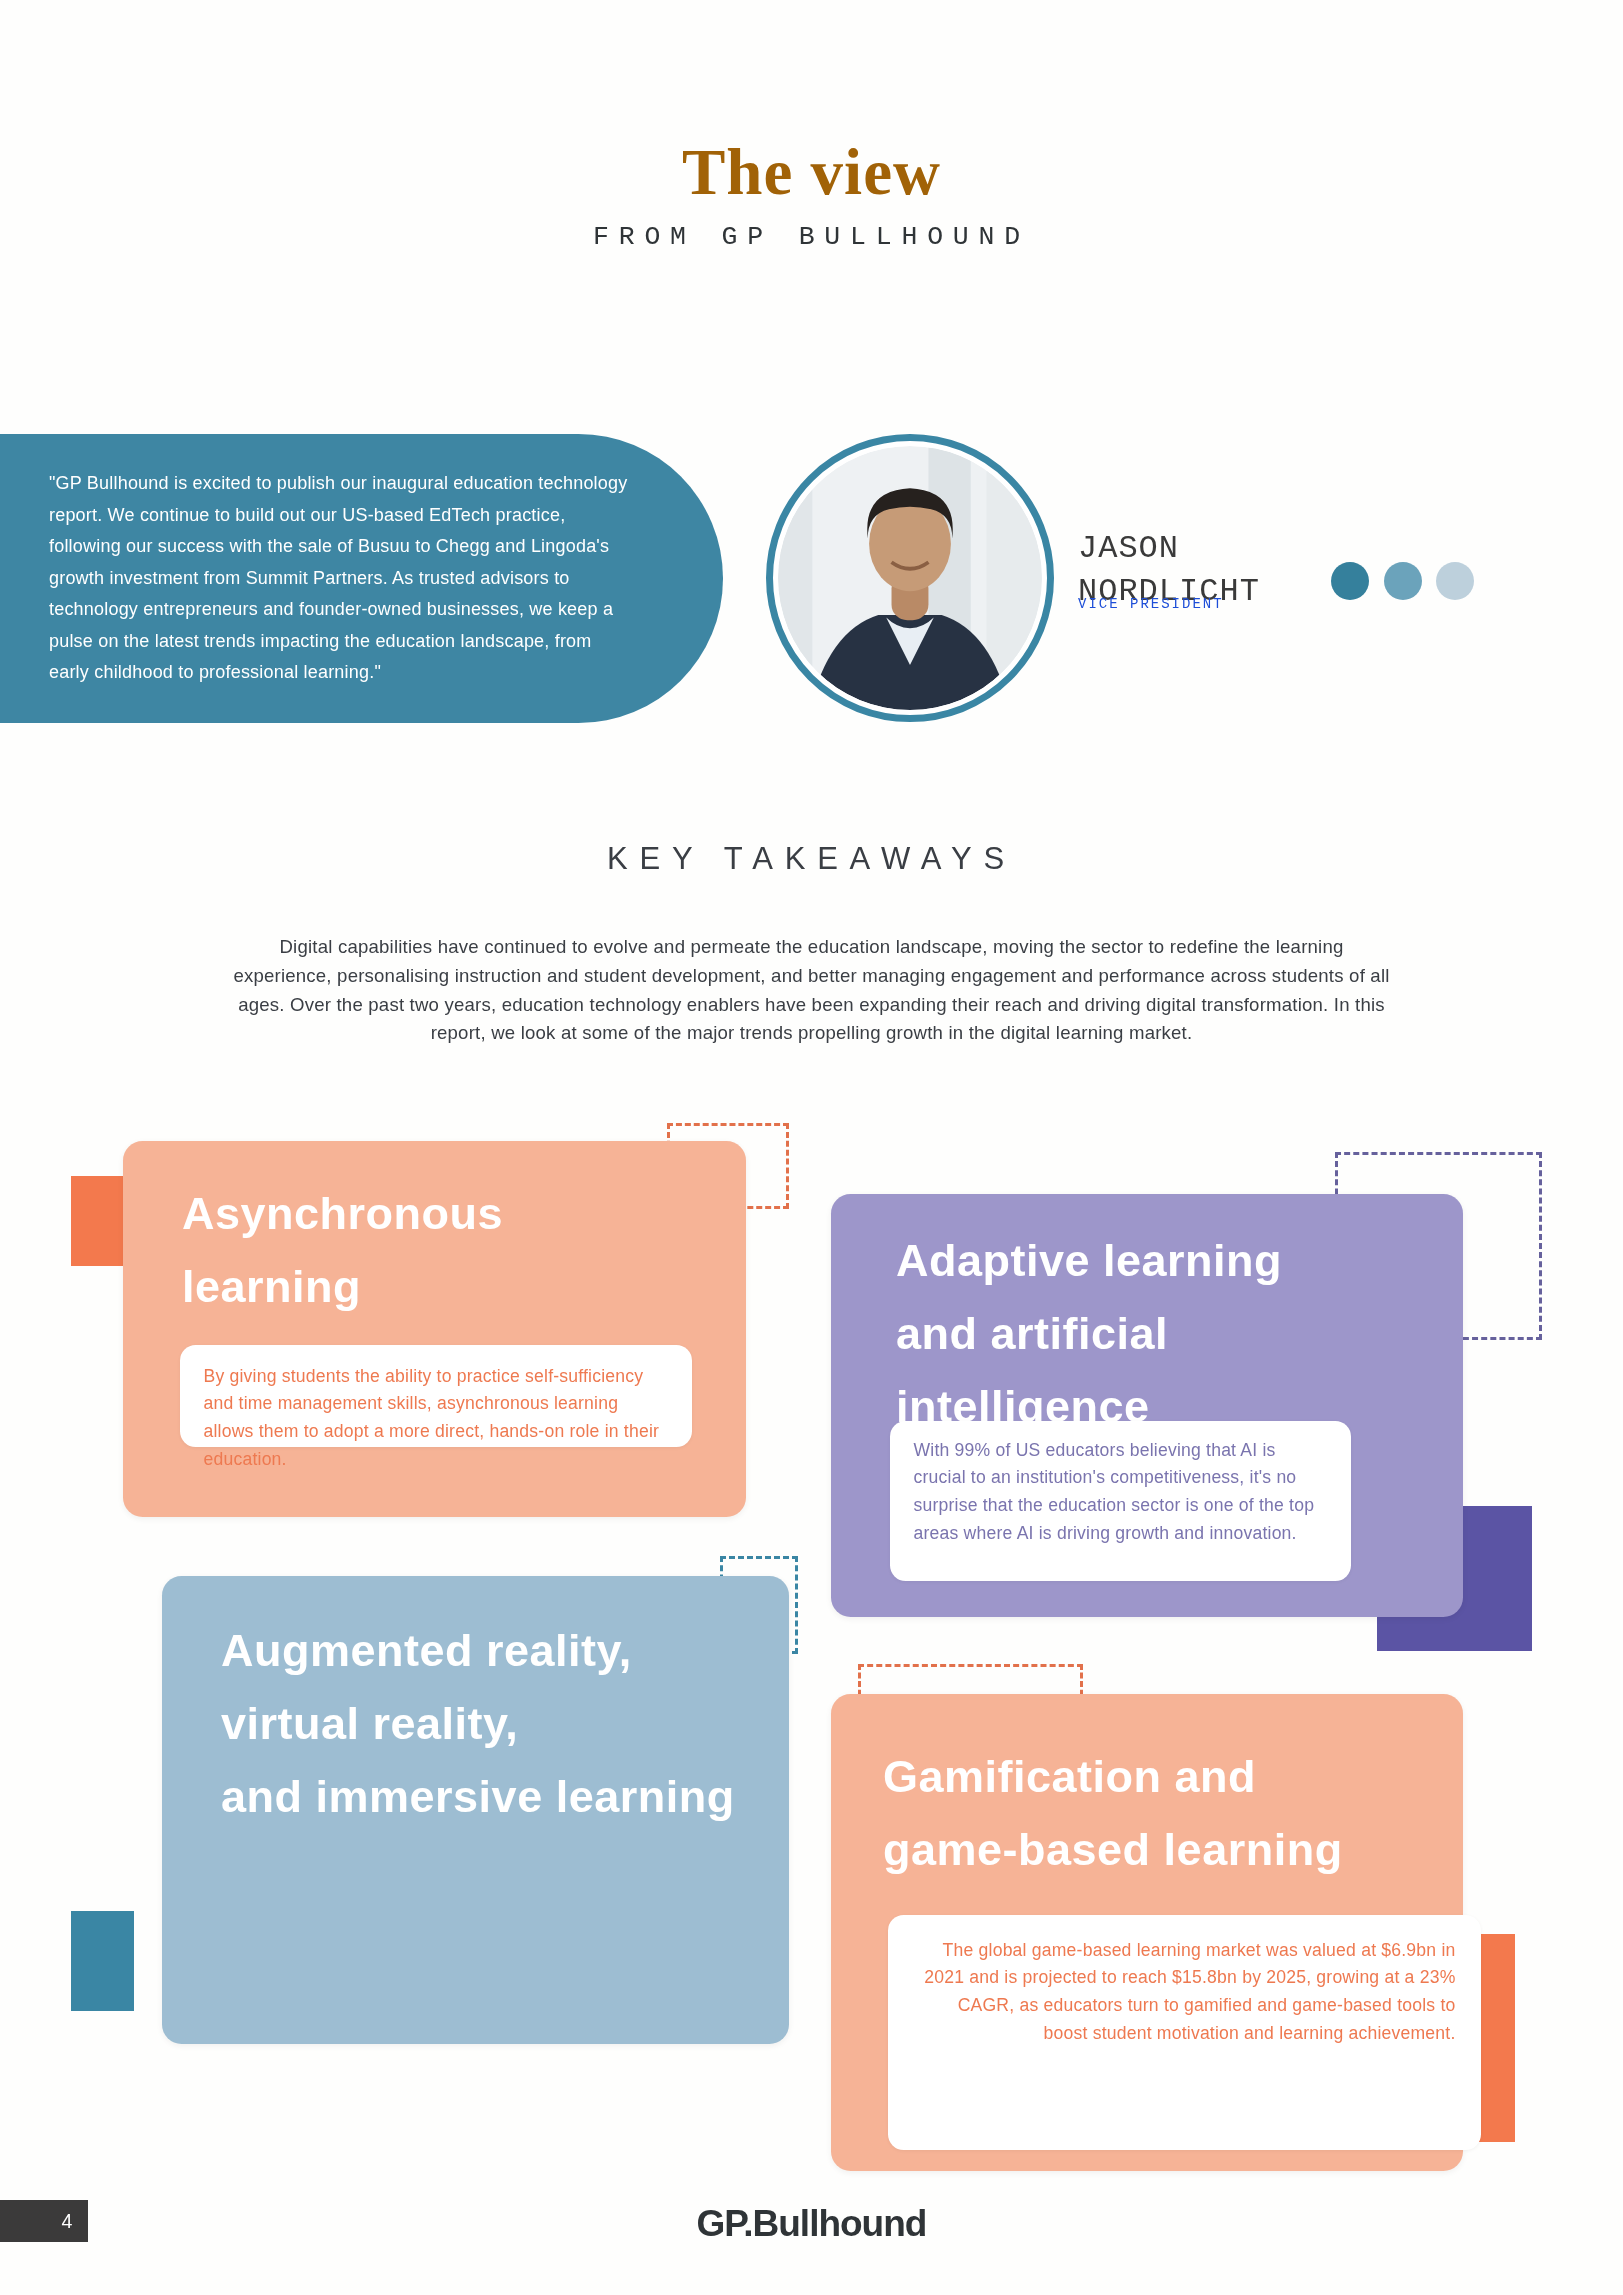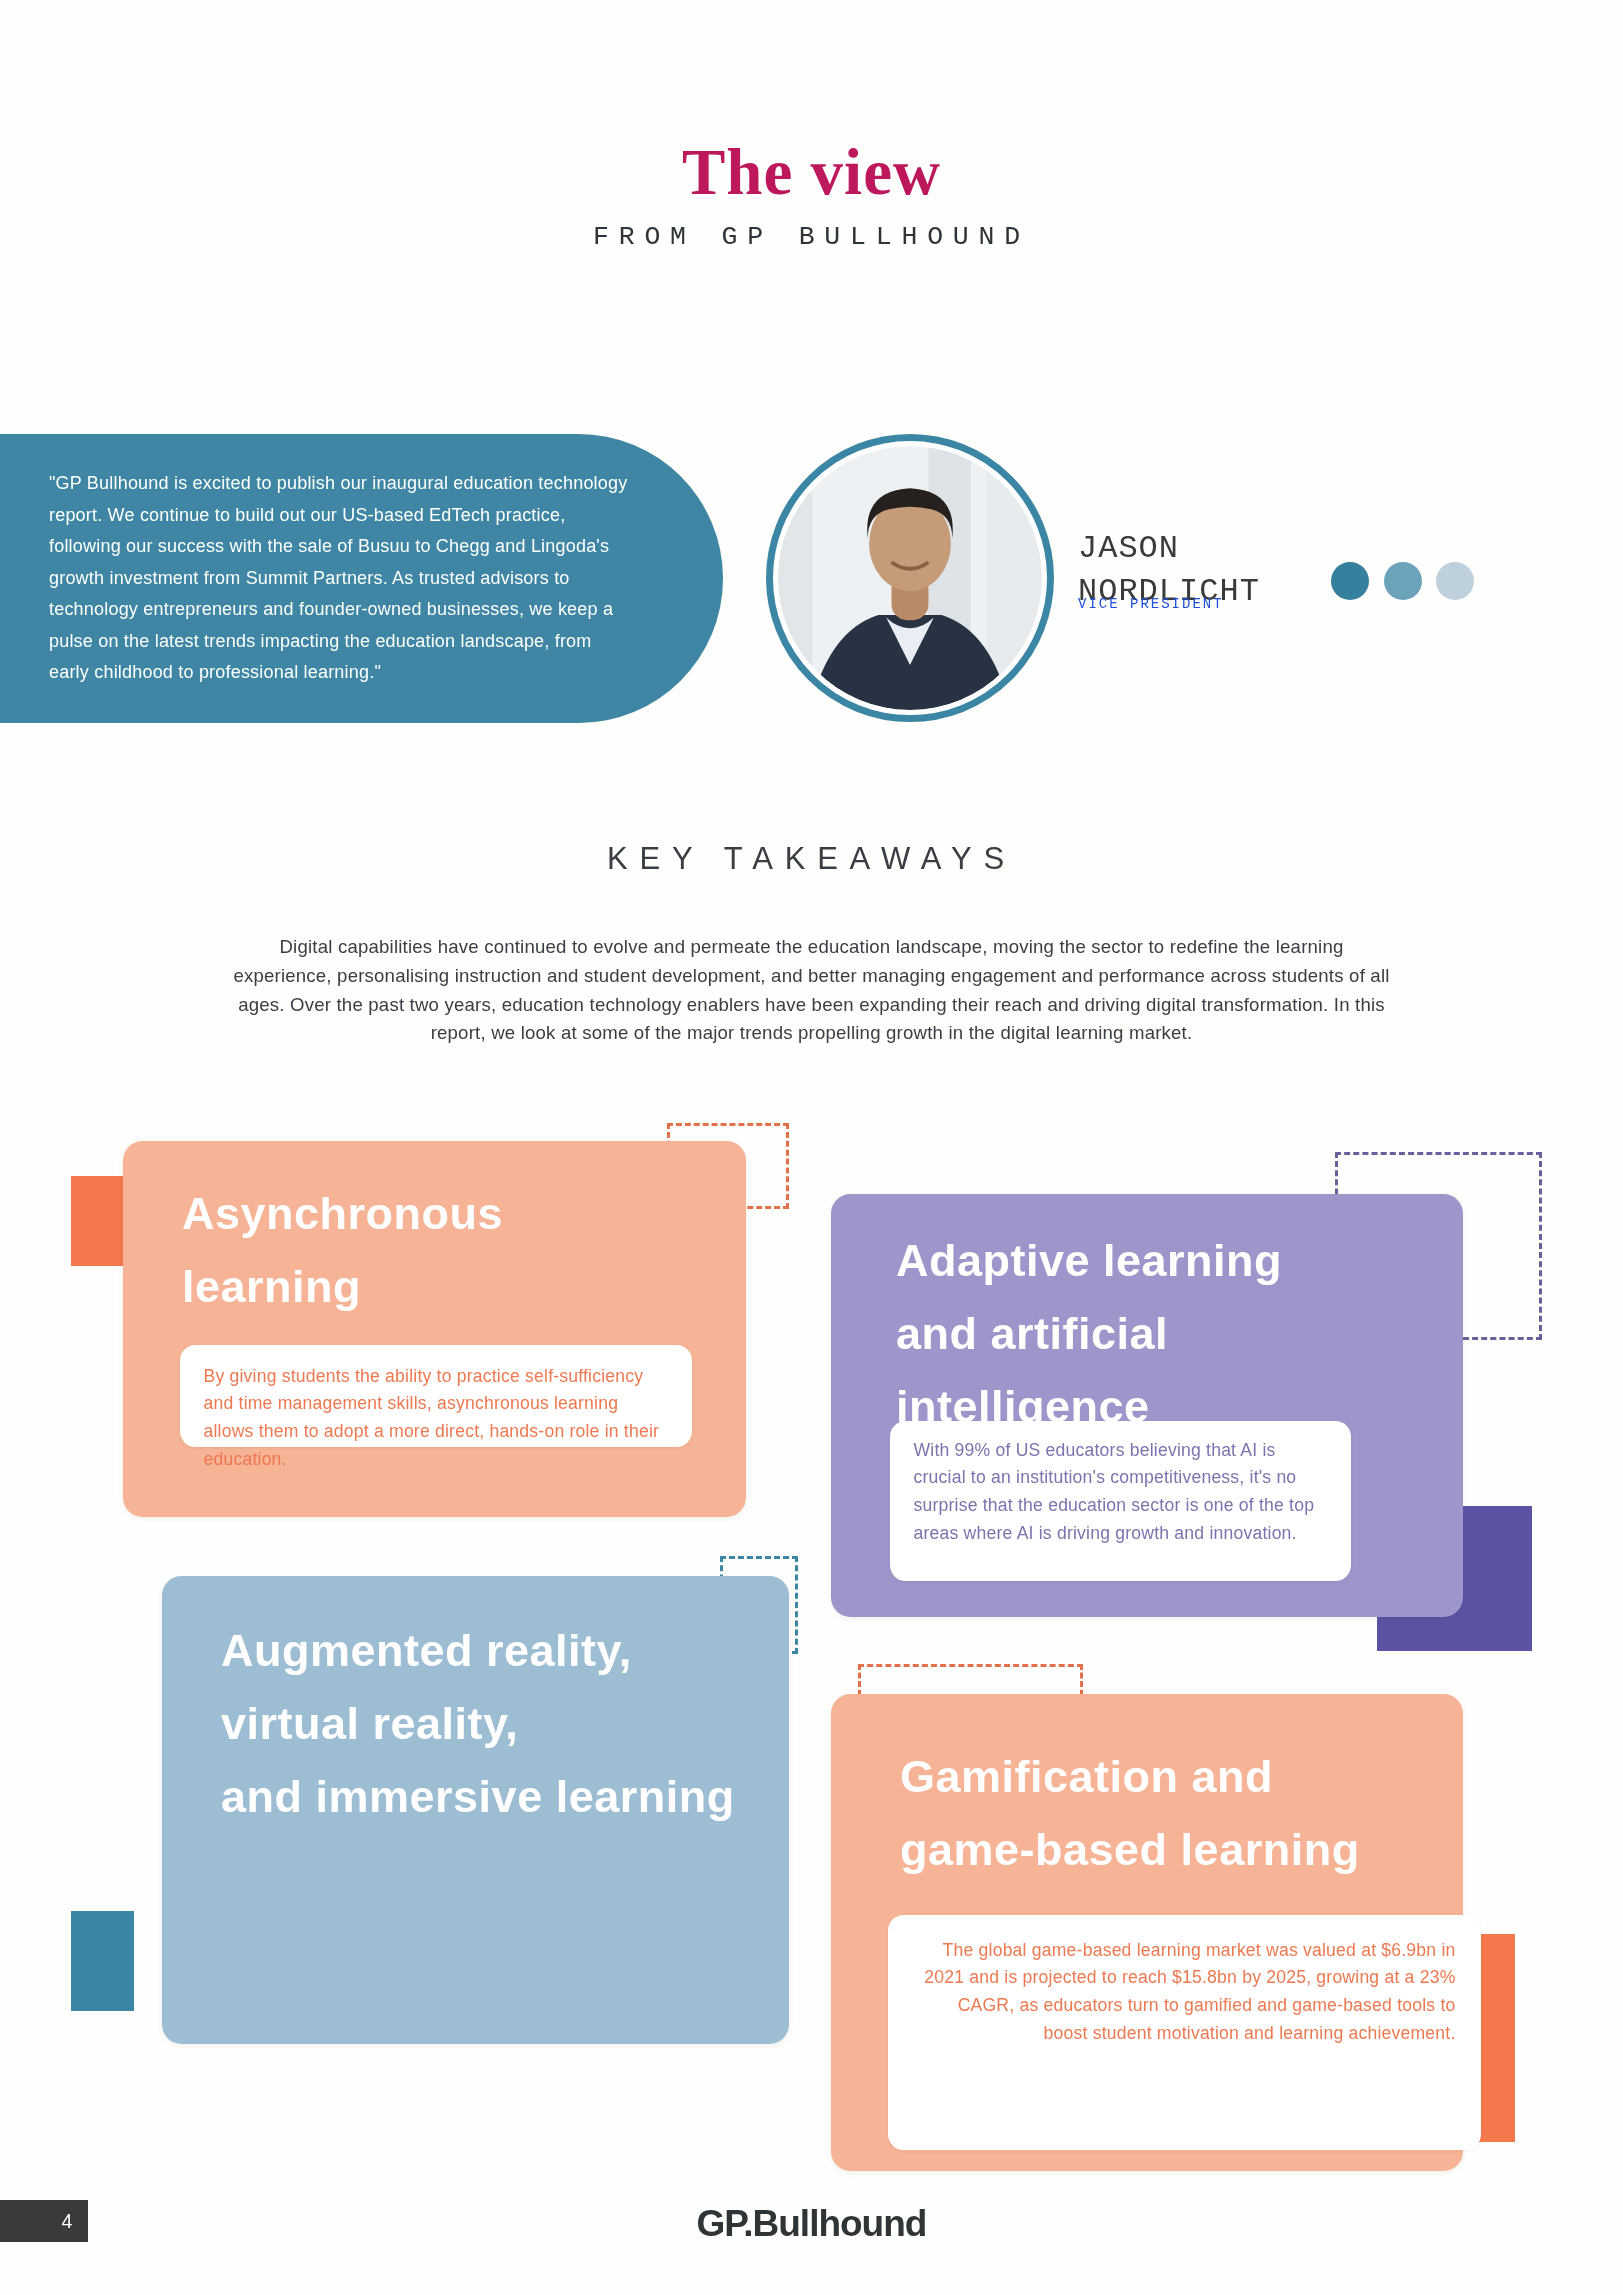--- a/index.html
+++ b/index.html
@@ -9,21 +9,21 @@
   }
   
   .header-tag{
     position:absolute;left:608px;top:0;width:407px;height:81px;
     background:#3b3a3a;color:#ffffff;
     font-family:"Liberation Mono",monospace;font-size:14.7px;letter-spacing:3.9px;
     display:flex;align-items:center;justify-content:center;
   }
   .title{
     position:absolute;left:0;top:135px;width:100%;margin:0;text-align:center;
-    font-family:"Liberation Serif",serif;font-weight:600;font-size:65px;color:#be185d;
+    font-family:"Liberation Serif",serif;font-weight:600;font-size:65px;color:#a16207;
     letter-spacing:1px;
   }
   .subtitle{
     position:absolute;left:0;top:222px;width:100%;text-align:center;
     font-family:"Liberation Mono",monospace;font-size:26.5px;letter-spacing:9.8px;color:#2f3437;
   }
   
   .quote-bubble{
     position:absolute;left:0;top:434px;width:723px;height:289px;
     background:#3e86a3;border-radius:0 147px 147px 0;
@@ -91,21 +91,21 @@
   .card1 .card-box p{color:#ee7950;}
   .card2{left:831px;top:1194px;width:632px;height:423px;background:#9d96ca;}
   .card2 h3{position:absolute;left:65px;top:31px;}
   .card2 .card-box{left:59px;top:227px;width:461px;height:160px;padding:15.7px 23.5px;}
   .card2 .card-box p{color:#7a74ae;}
   .card3{left:123px;top:1576px;width:627px;height:468px;background:#9dbdd2;margin-left:39px;}
   .card3 h3{position:absolute;left:59px;top:39px;}
   .card3 .card-box{left:57px;top:230px;width:514px;height:206px;padding:19.6px 23.5px;}
   .card3 .card-box p{color:#3e86a3;}
   .card4{left:831px;top:1694px;width:632px;height:477px;background:#f6b396;}
-  .card4 h3{position:absolute;left:69px;top:47px;}
+  .card4 h3{position:absolute;left:52px;top:47px;}
   .card4 .card-box{left:57px;top:221px;width:593px;height:235px;padding:21.6px 25.5px;text-align:right;}
   .card4 .card-box p{color:#ee7950;}
   
   .page-num-box{
     position:absolute;left:0;top:2200px;width:88px;height:42px;background:#3b3a3a;
     color:#ffffff;font-size:19.6px;display:flex;align-items:center;justify-content:flex-end;
     box-sizing:border-box;padding-right:15.7px;
   }
   .footer-logo{
     position:absolute;left:0;top:2203px;width:100%;text-align:center;

